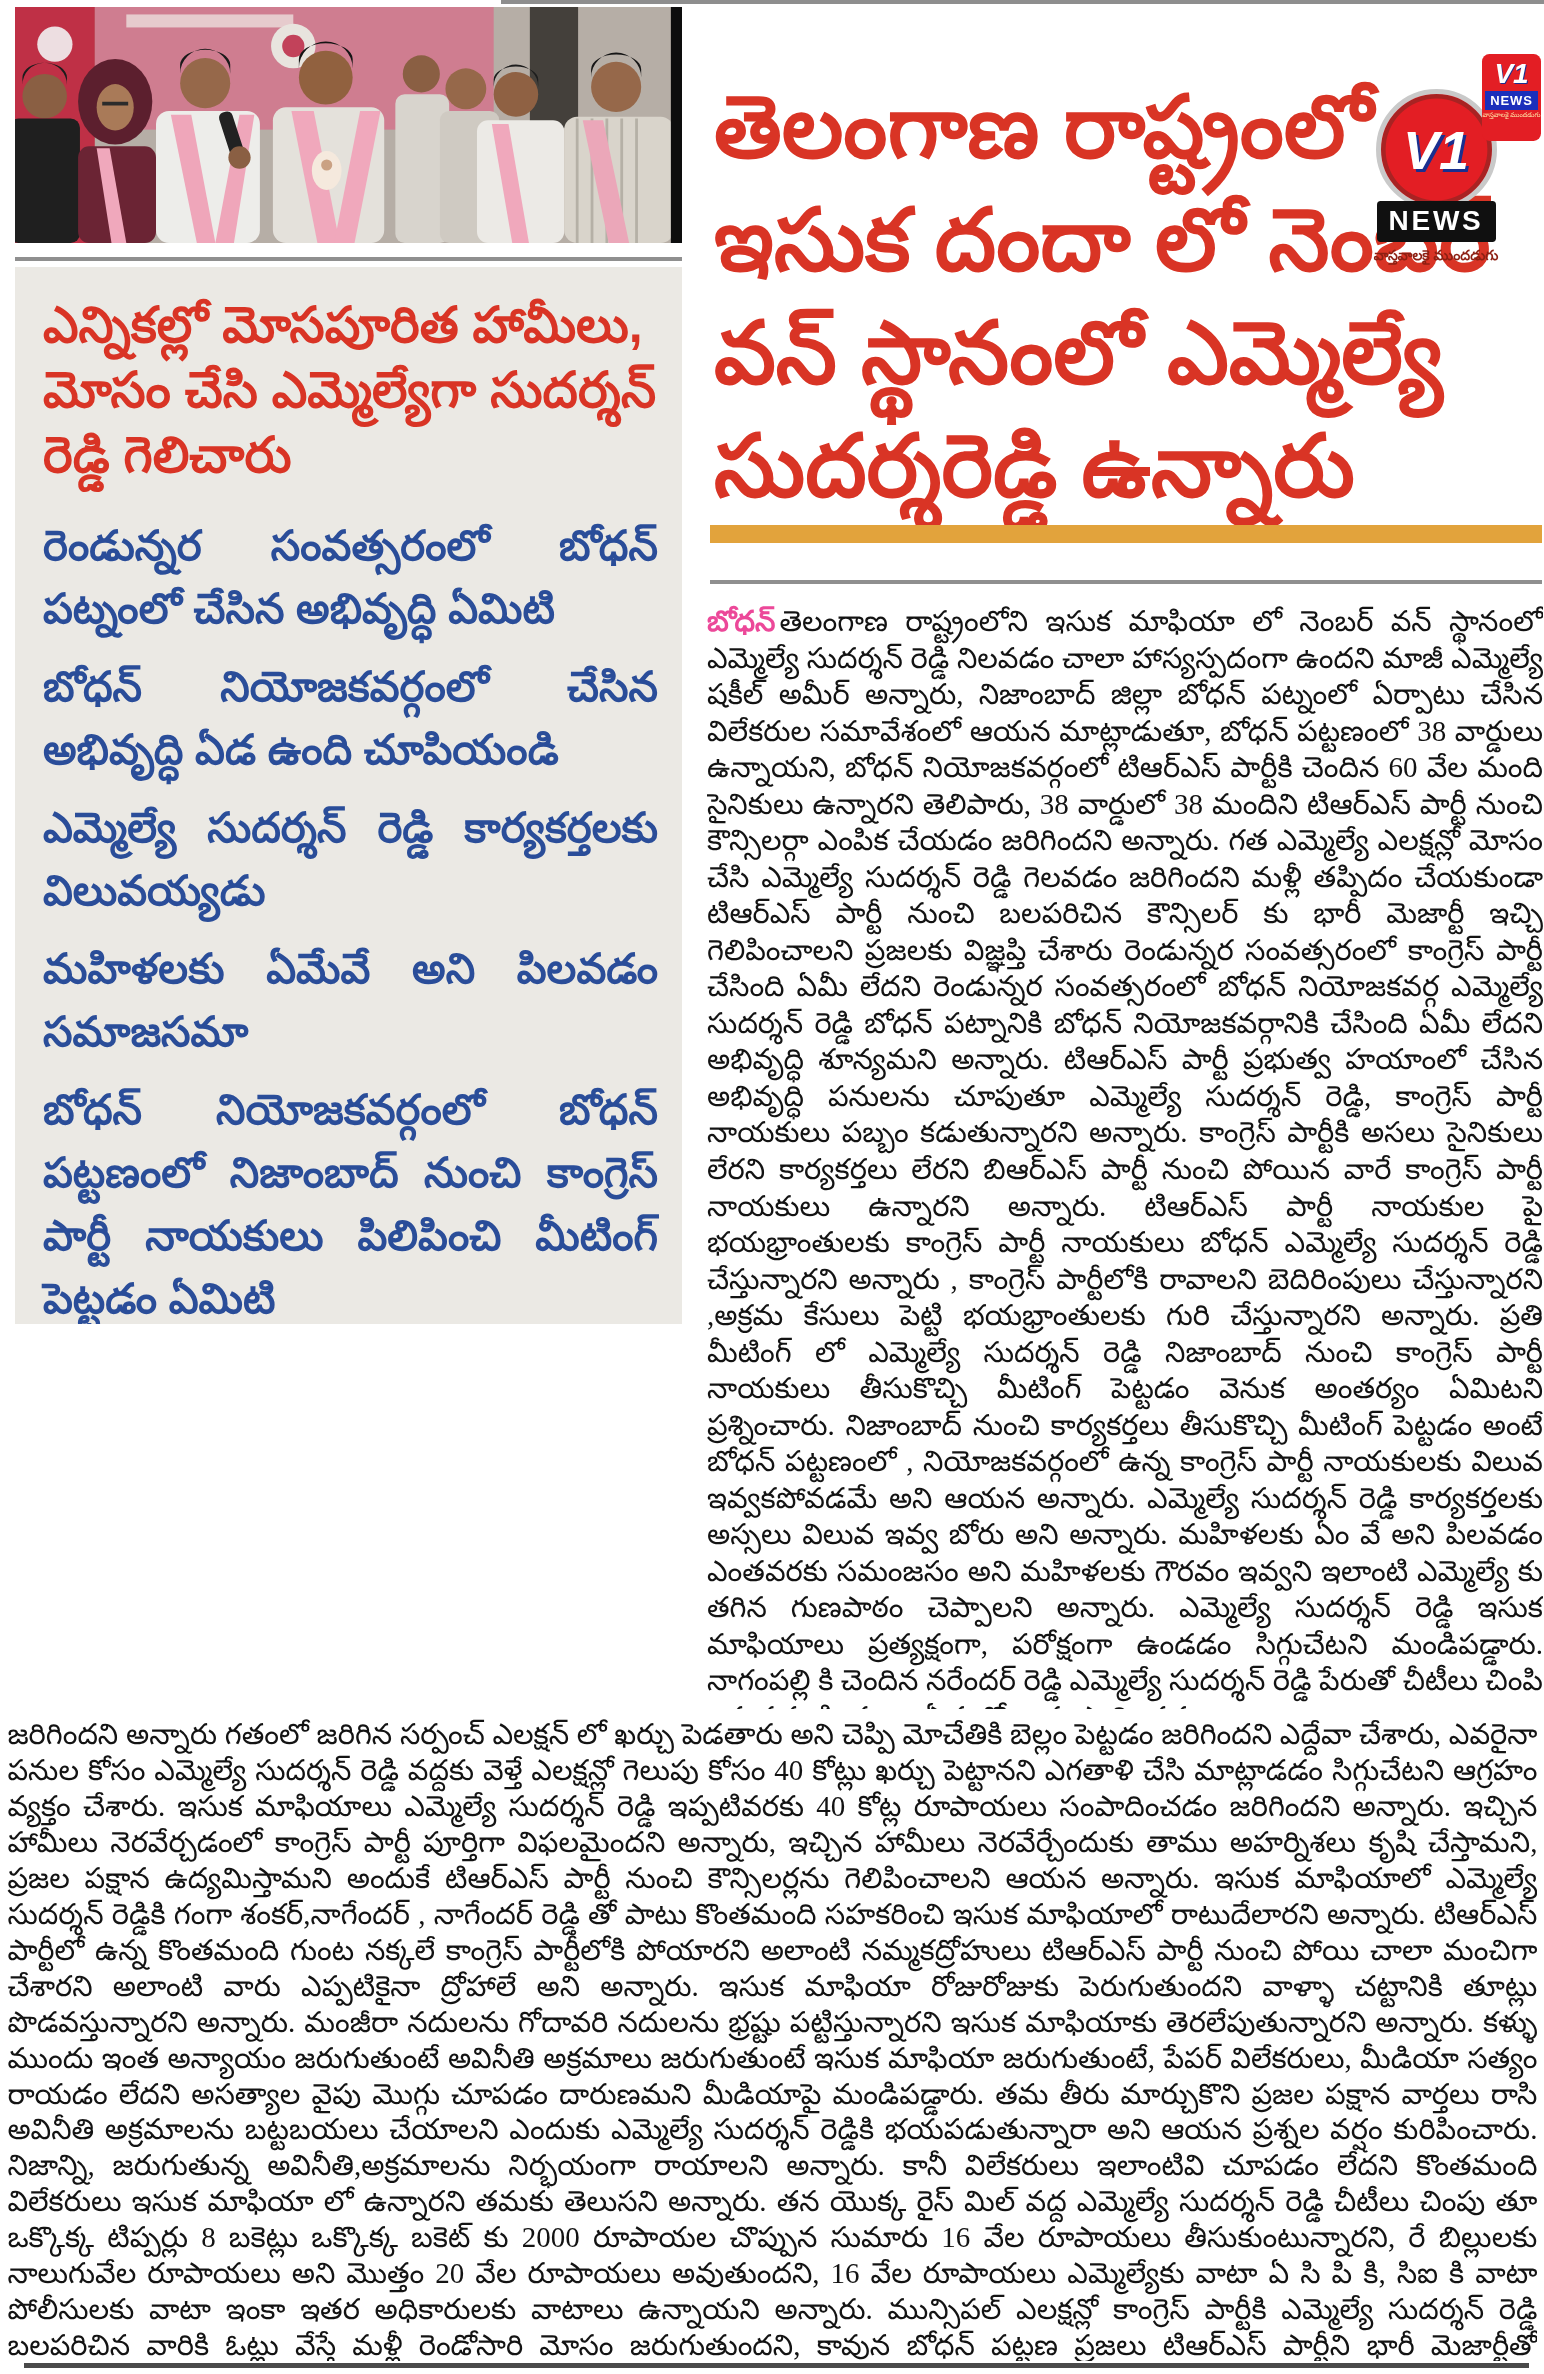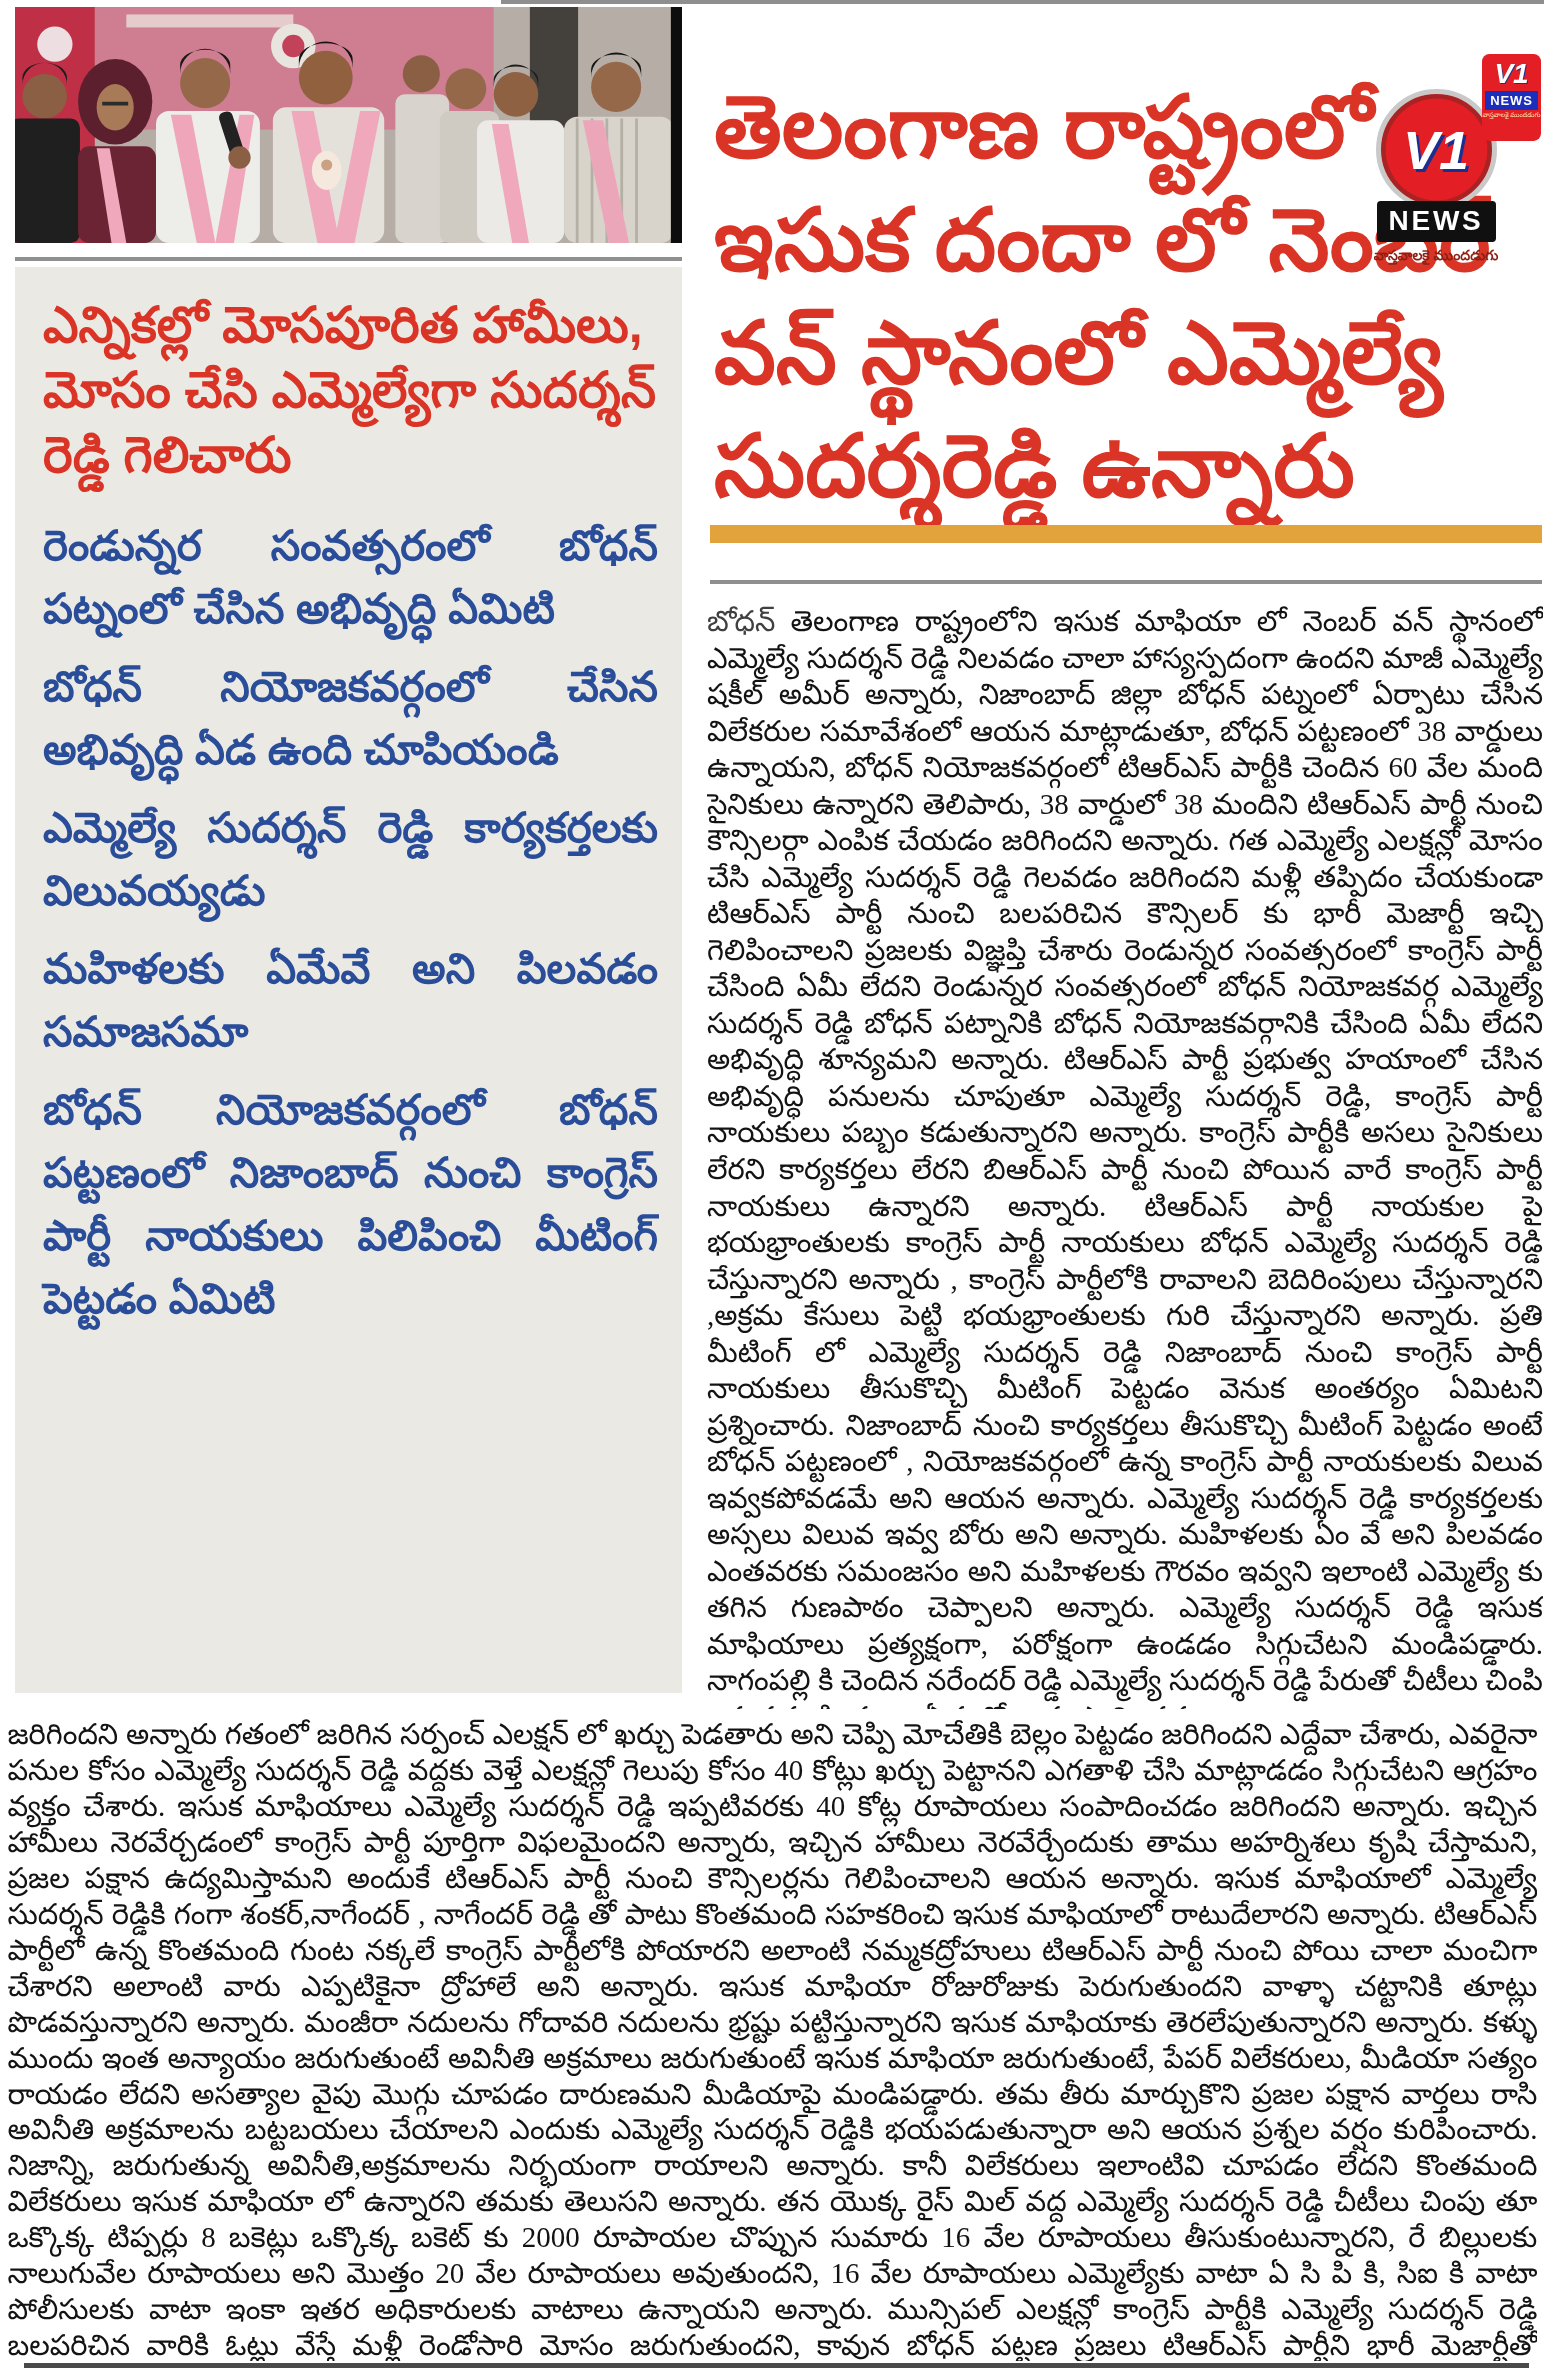--- a/index.html
+++ b/index.html
@@ -7,21 +7,21 @@
     position:relative; width:1544px; height:2375px; background:#ffffff;
     font-family:"Liberation Sans", sans-serif; overflow:hidden;
   }
   .top-rule { position:absolute; left:501px; top:0; width:1044px; height:3.7px; background:#8e8e8e; }
 
   .photo { position:absolute; left:15px; top:7.4px; width:667px; height:236px; }
   .photo svg { display:block; width:100%; height:100%; }
   .photo-rule { position:absolute; left:15px; top:257px; width:667px; height:3.7px; background:#8f8f8f; }
 
   .left-panel {
-    position:absolute; left:15px; top:267px; width:667px; height:1426px;
+    position:absolute; left:15px; top:267px; width:667px; height:1057px;
     background:#ebe9e4; box-sizing:border-box; padding:20.4px 24px 0 28px; overflow:hidden;
   }
   .left-headline {
     color:#d93425; font-weight:bold; font-size:50px; line-height:1.3;
     margin:5.6px 0 26px 0;
   }
   .subhead {
     color:#2a4d99; font-weight:bold; font-size:42px; line-height:1.5;
     text-align:justify; margin:0 0 15px 0;
   }
@@ -31,21 +31,21 @@
     color:#d93425; font-weight:bold; font-size:87px; line-height:1.3;
   }
   .orange-rule { position:absolute; left:710px; top:525px; width:832px; height:17.6px; background:#e2a33c; }
   .gray-rule   { position:absolute; left:710px; top:580px; width:832px; height:3.7px;  background:#8f8f8f; }
 
   .article {
     position:absolute; left:707px; top:603px; width:836px; height:1106px;
     font-family:"Liberation Serif", serif; font-size:29px; line-height:1.26;
     text-align:justify; color:#131313; overflow:hidden;
   }
-  .dateline { color:#404040; font-weight:normal; margin-right:15px; }
+  .dateline { color:#ec4899; font-weight:bold; margin-right:4px; }
 
   .bottom-article {
     position:absolute; left:7.4px; top:1717px; width:1530px; height:644px;
     font-family:"Liberation Serif", serif; font-size:29px; line-height:1.24;
     text-align:justify; color:#131313; overflow:hidden;
   }
   .bottom-rule { position:absolute; left:24px; top:2363px; width:1505px; height:4.6px; background:#4a4a4a; }
 
   
   .logo-big { position:absolute; left:1373px; top:89px; width:126px; text-align:center; z-index:5; }

